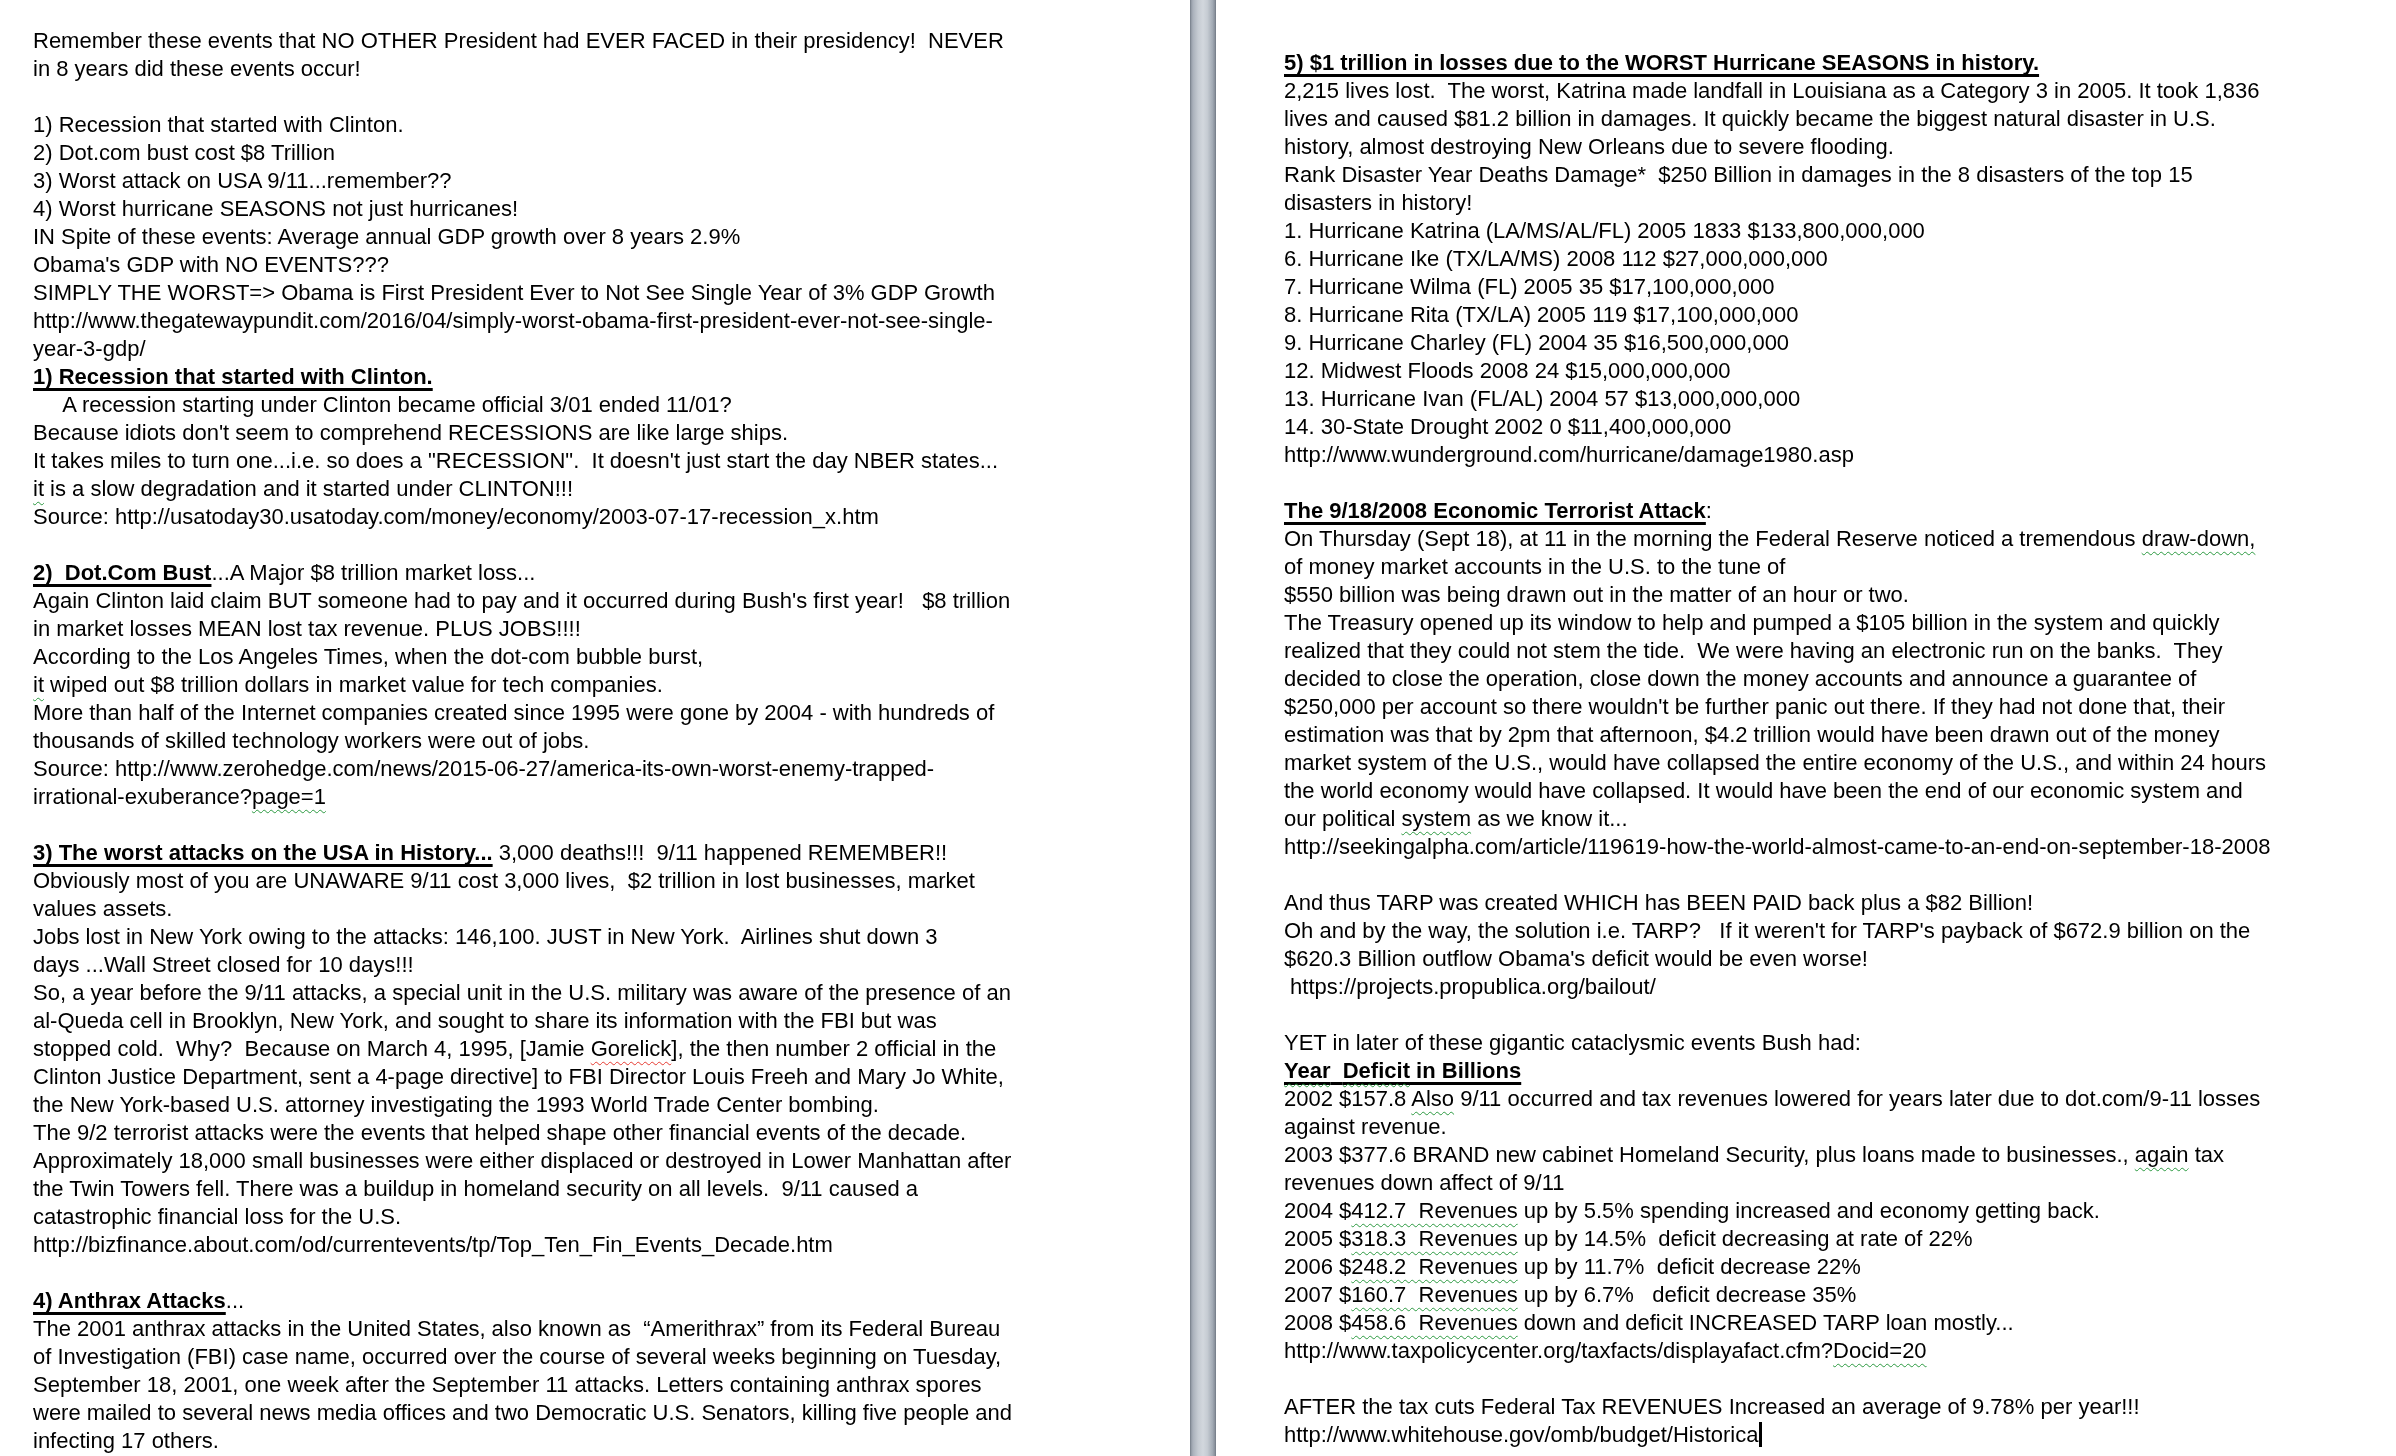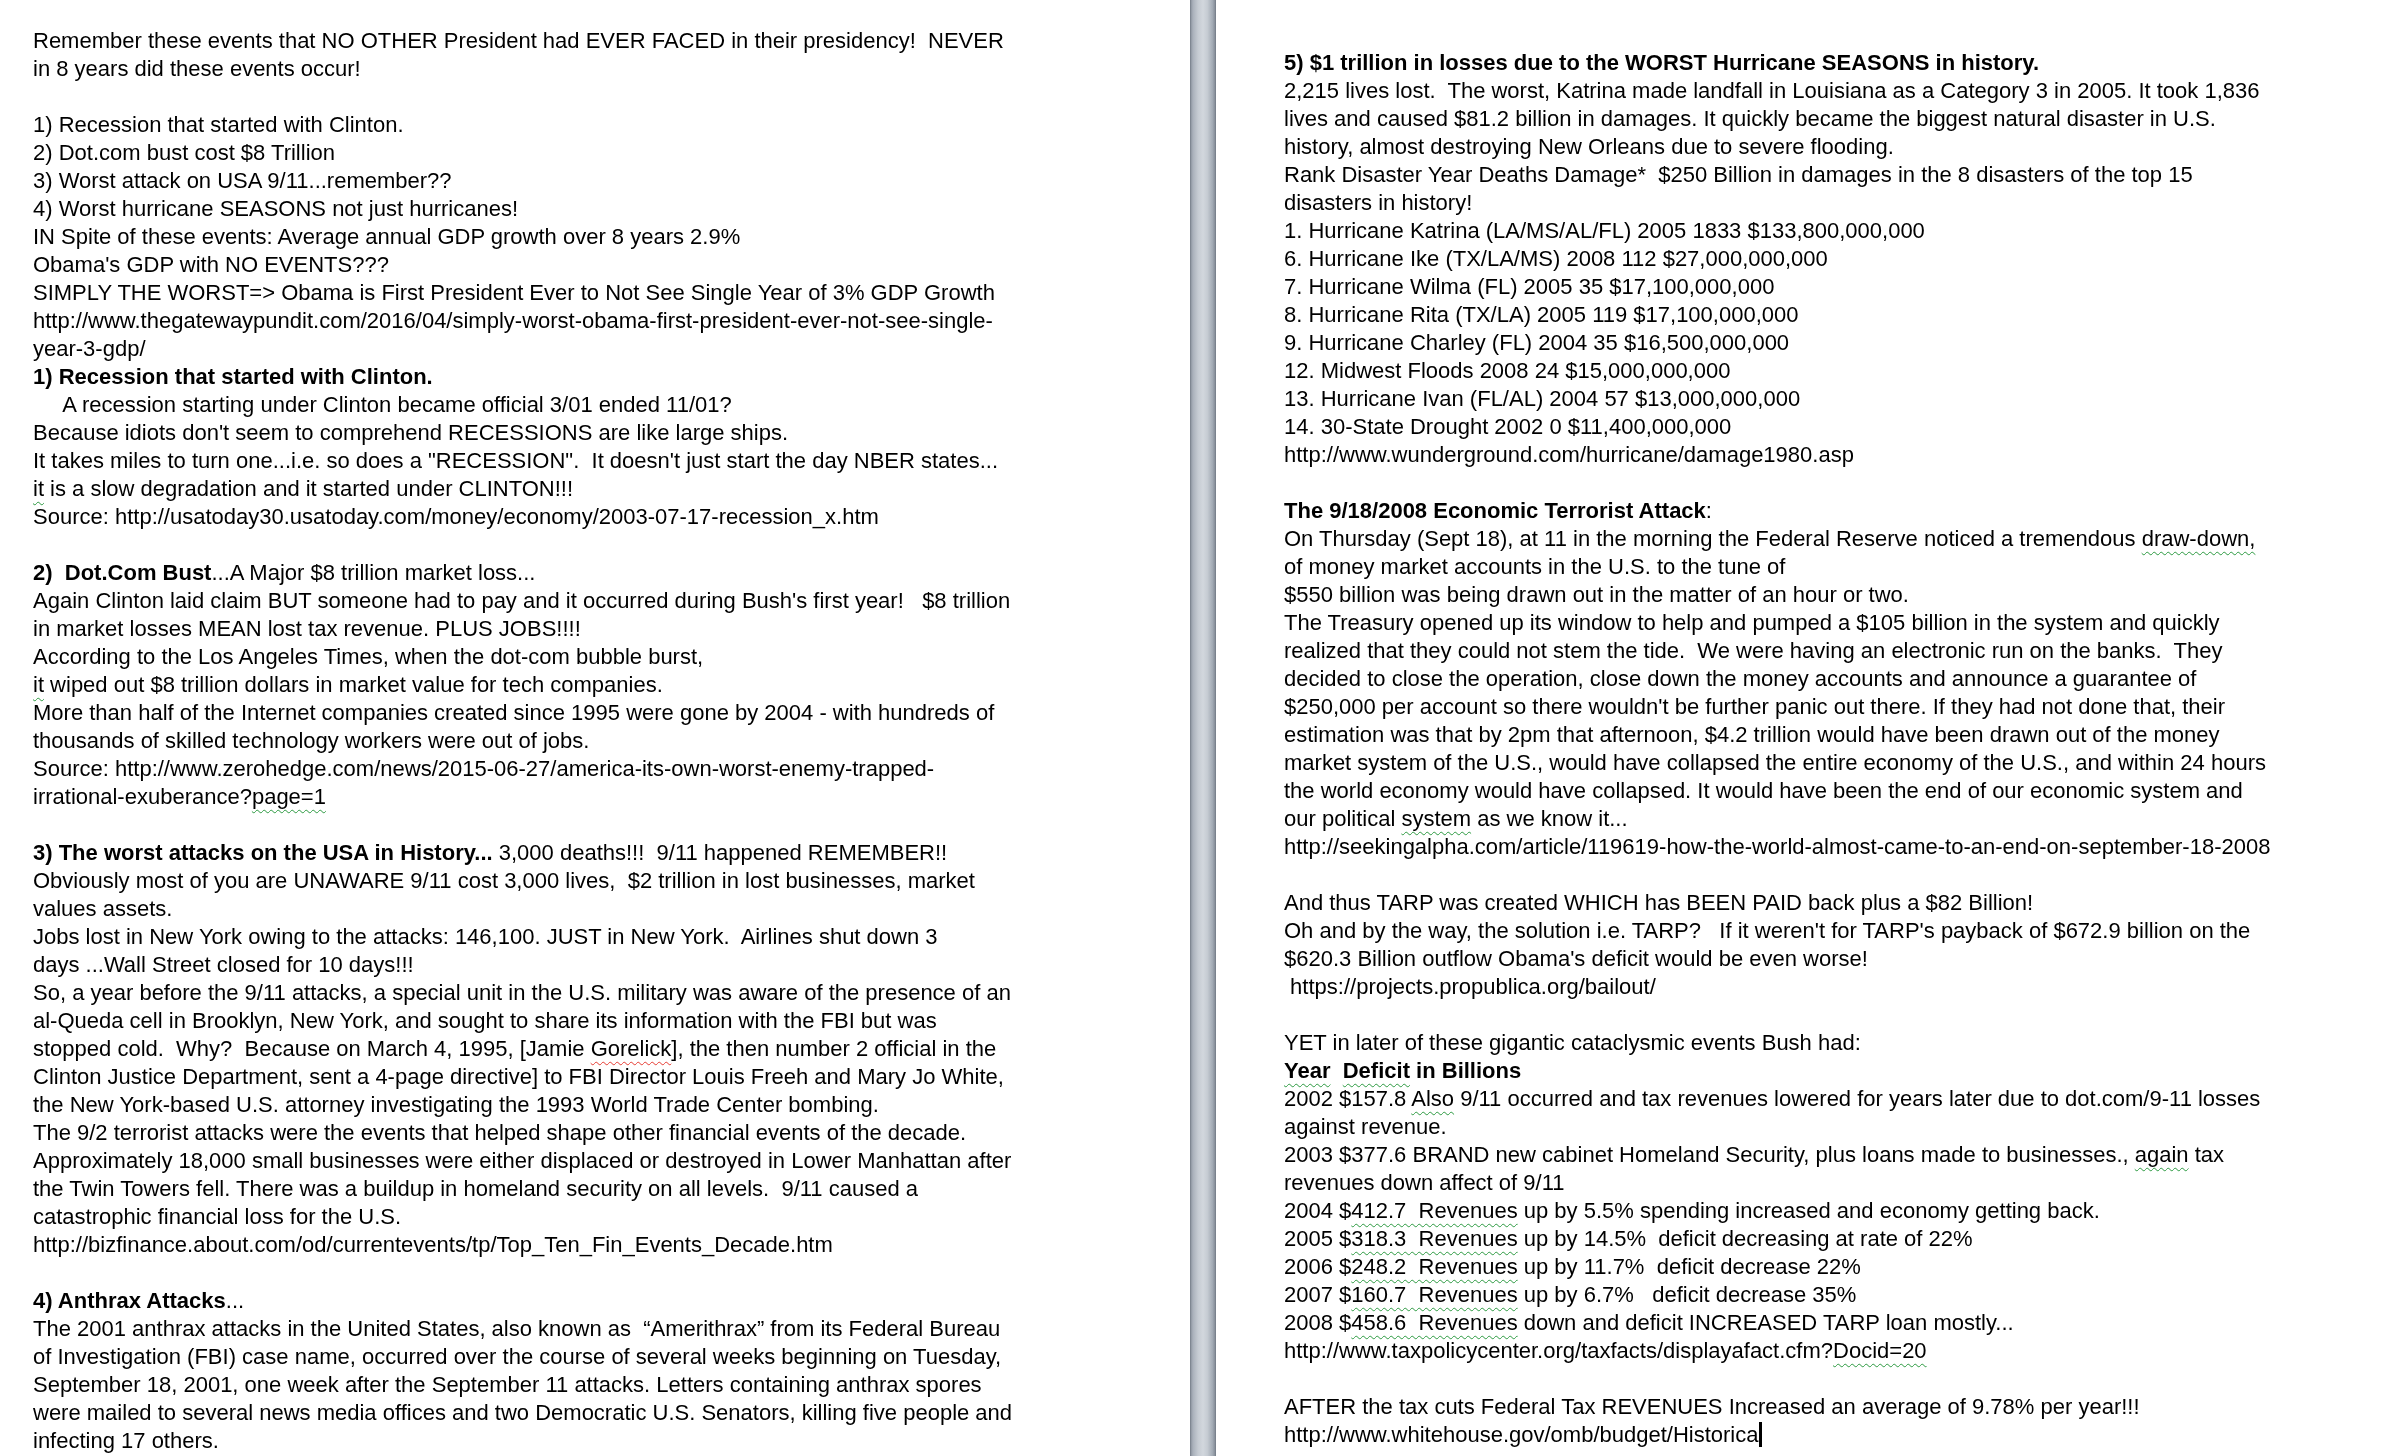--- a/index.html
+++ b/index.html
@@ -16,20 +16,21 @@
   #page-right{left:1216px;width:1180px;height:1456px;padding:49px 0 0 68px;}
   #divider{
     position:absolute;top:0;left:1190px;width:26px;height:1456px;
     background:linear-gradient(90deg,#8f97a2 0%,#aab1bb 8%,#c6ccd3 30%,#d2d7dd 50%,#c6ccd3 68%,#a2aab4 90%,#868e99 100%);
     border-left:1px solid #7f8792;border-right:1px solid #7a828d;
     box-sizing:border-box;
   }
   .line{height:28px;line-height:28px;white-space:pre;}
   .bu{
     font-weight:bold;
+    text-decoration:underline;
     text-decoration-thickness:2.5px;
     text-underline-offset:4px;
     text-decoration-skip-ink:none;
   }
   .g{
     text-decoration-line:underline;
     text-decoration-style:wavy;
     text-decoration-color:var(--sq-green,#2c9a41);
     text-decoration-thickness:1.4px;
     text-underline-offset:5px;

